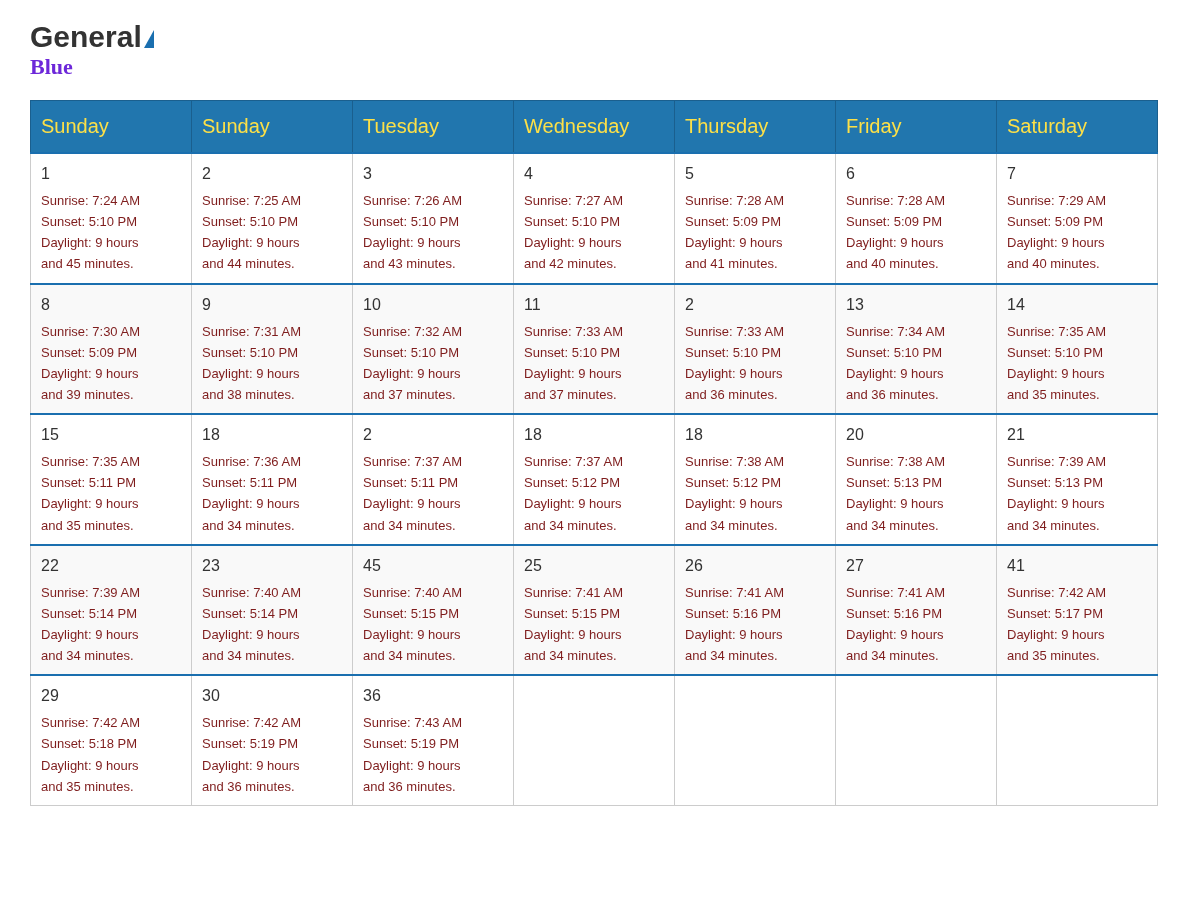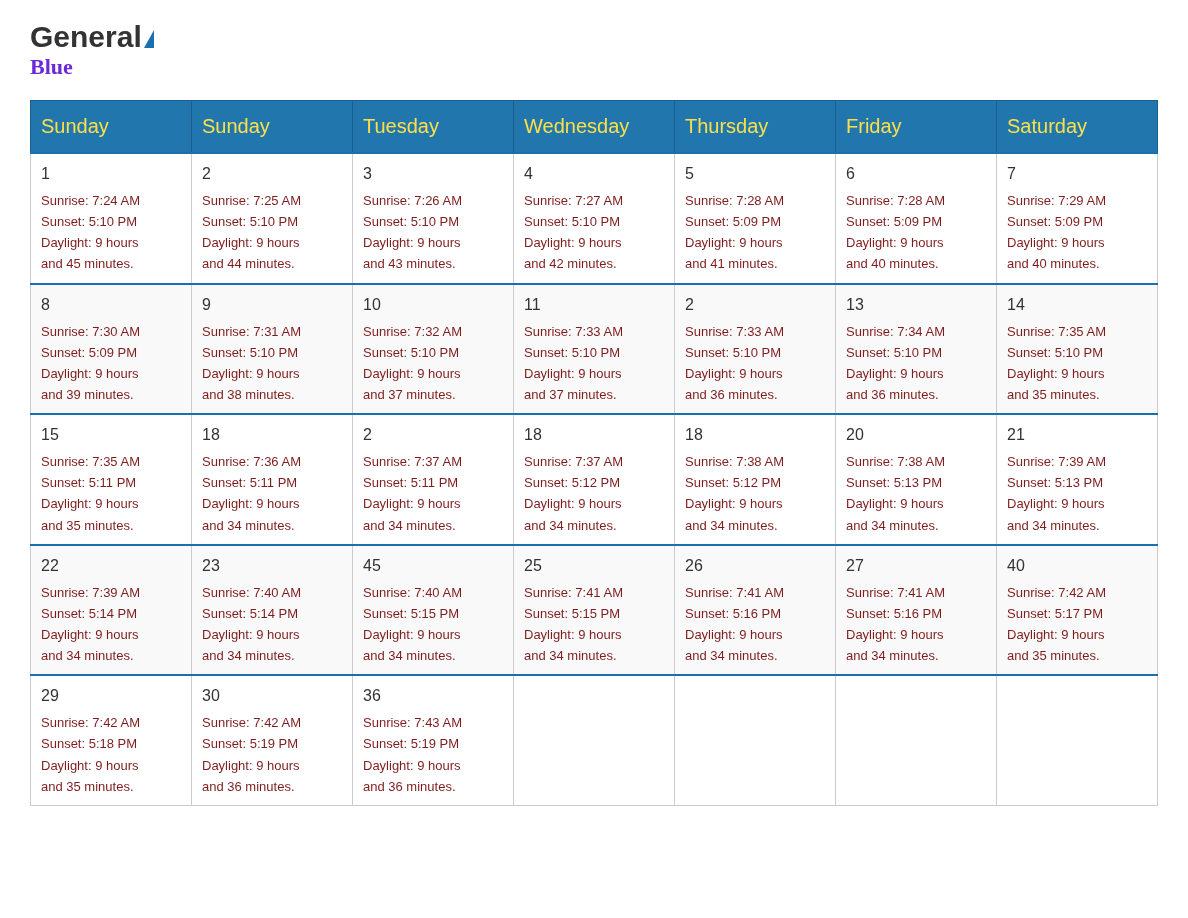--- a/index.html
+++ b/index.html
@@ -242,21 +242,21 @@
         </td>
         <td>
           <span class="day-num">26</span>
           <span class="day-info">Sunrise: 7:41 AM<br>Sunset: 5:16 PM<br>Daylight: 9 hours<br>and 34 minutes.</span>
         </td>
         <td>
           <span class="day-num">27</span>
           <span class="day-info">Sunrise: 7:41 AM<br>Sunset: 5:16 PM<br>Daylight: 9 hours<br>and 34 minutes.</span>
         </td>
         <td>
-          <span class="day-num">40</span>
+          <span class="day-num">41</span>
           <span class="day-info">Sunrise: 7:42 AM<br>Sunset: 5:17 PM<br>Daylight: 9 hours<br>and 35 minutes.</span>
         </td>
       </tr>
       <tr class="row-top">
         <td>
           <span class="day-num">29</span>
           <span class="day-info">Sunrise: 7:42 AM<br>Sunset: 5:18 PM<br>Daylight: 9 hours<br>and 35 minutes.</span>
         </td>
         <td>
           <span class="day-num">30</span>

